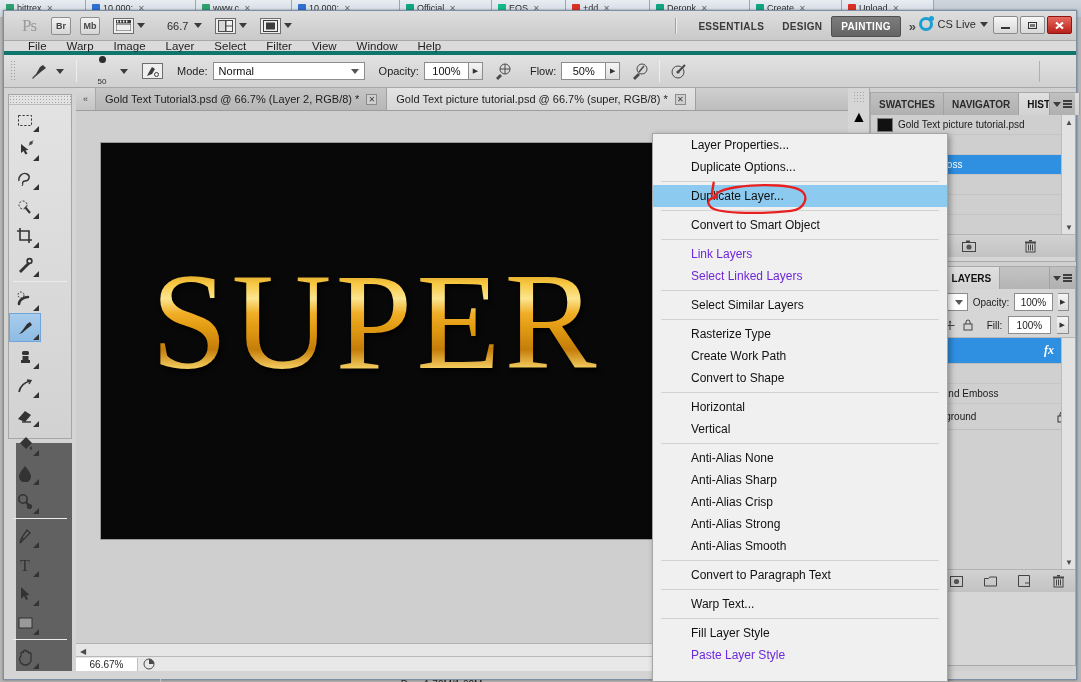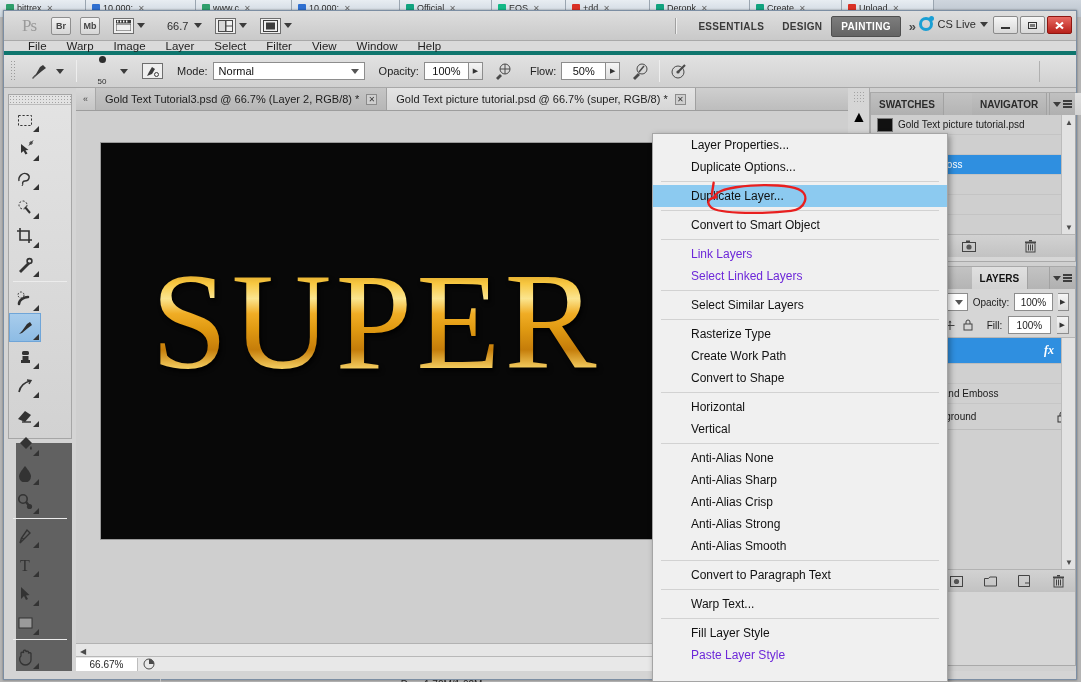--- a/index.html
+++ b/index.html
@@ -203,21 +203,21 @@
   
   .right-dock { position:absolute; right:0; top:0; width:228px; height:583px; background:#d0d0d0; }
   .dock-collapse { position:absolute; left:0; top:0; width:22px; height:583px;
                    background:linear-gradient(#d6d6d6,#c7c7c7); border-right:1px solid #ababab;}
   .dc-grip { height:11px; margin:3px 5px; background-image:radial-gradient(#a4a4a4 1px,transparent 1px);
              background-size:3px 3px;}
   .dc-icon { width:22px; height:24px; display:flex;align-items:center;justify-content:center; }
 
   .panel { position:absolute; left:22px; width:206px; background:#d6d6d6;
            border:1px solid #a9a9a9; }
-  .panel-tabs { height:22px; background:linear-gradient(#c3c3c3,#b4b4b4); display:flex; align-items:stretch; position:relative;gap:28px;}
+  .panel-tabs { height:22px; background:linear-gradient(#c3c3c3,#b4b4b4); display:flex; align-items:stretch; position:relative;}
   .ptab { display:flex;align-items:center;padding:0 8px; font-size:10px; font-weight:bold;
           color:#2b2b2b; border-right:1px solid #a2a2a2; background:linear-gradient(#c0c0c0,#b0b0b0);}
   .ptab.active { background:linear-gradient(#e0e0e0,#d2d2d2); color:#111;}
   .pmenu { position:absolute; right:0; top:0; width:26px; height:22px;
            display:flex;align-items:center;justify-content:center; gap:2px;
            background:linear-gradient(#c0c0c0,#b0b0b0); border-left:1px solid #a2a2a2;}
   .pm-lines{ display:flex;flex-direction:column;gap:1.5px;}
   .pm-lines i{ display:block; width:9px;height:1.5px;background:#3d3d3d;}
 
   

